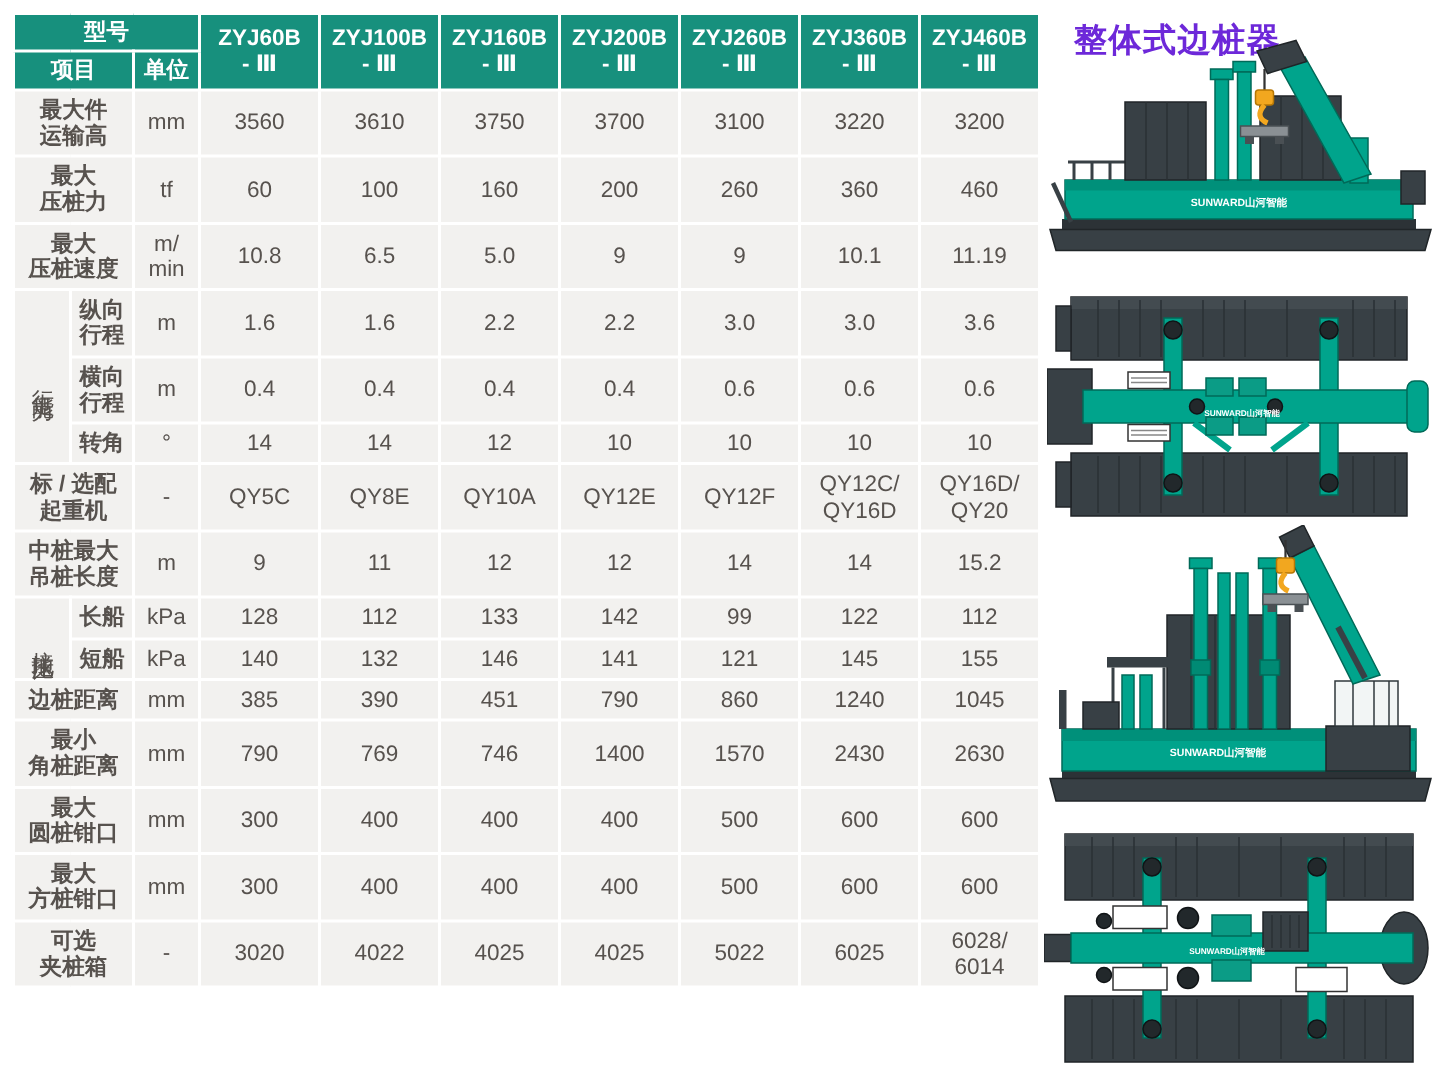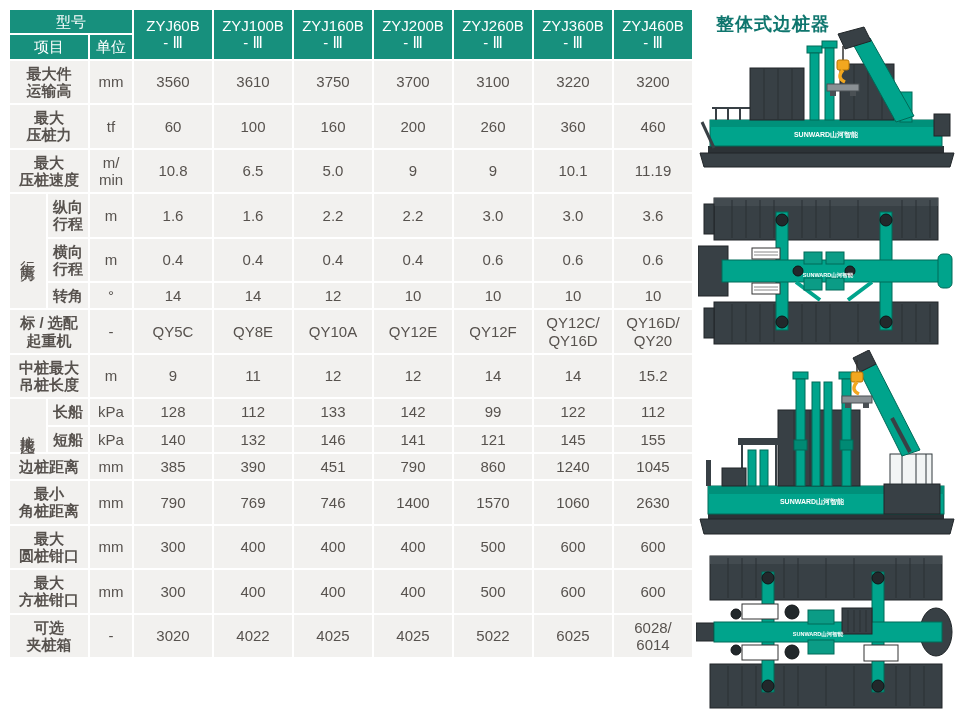--- a/index.html
+++ b/index.html
@@ -5,29 +5,29 @@
   html,body{margin:0;padding:0;background:#ffffff;}
   #stage{position:relative;width:960px;height:715px;background:#ffffff;overflow:hidden;
          font-family:"Liberation Sans","DejaVu Sans",sans-serif;}
 
   
   #table-wrap{position:absolute;left:8px;top:8px;width:684px;}
   table.spec{border-collapse:collapse;table-layout:fixed;width:684px;}
   table.spec th, table.spec td{
       border:2px solid #ffffff;text-align:center;vertical-align:middle;
       white-space:pre-line;line-height:1.15;padding:4px 1px;}
-  table.spec thead th{background:#17907d;color:#ffffff;font-weight:normal;font-size:15px;padding:3px 0;}
+  table.spec thead th{background:#17907d;color:#ffffff;font-weight:bold;font-size:15px;padding:3px 0;}
   table.spec tbody td{background:#f2f1ef;color:#57524e;font-size:15px;}
   td.group-cell{width:38px;}
   .vtext{writing-mode:vertical-rl;text-orientation:upright;letter-spacing:2px;line-height:1;display:inline-block;}
   td.row-label{padding-left:2px;padding-right:2px;font-weight:bold;}
 
   
   #panel{position:absolute;left:694px;top:0;width:266px;height:715px;}
-  .panel-label{position:absolute;font-size:18px;font-weight:600;color:#0f766e;letter-spacing:1px;}
+  .panel-label{position:absolute;font-size:22px;font-weight:600;color:#6d28d9;letter-spacing:1px;}
   #label-integral{left:22px;top:12px;}
   #label-hanging{left:44px;top:352px;}
   .illu{position:absolute;}
   #illu-side-1{left:0px;top:26px;width:266px;height:168px;}
   #illu-top-1{left:4px;top:196px;width:256px;height:150px;}
   #illu-side-2{left:0px;top:350px;width:266px;height:200px;}
   #illu-top-2{left:2px;top:552px;width:260px;height:160px;}
   .brand-text{font-family:"Liberation Sans",sans-serif;font-weight:bold;fill:#ffffff;}
 </style>
 </head>
@@ -208,21 +208,21 @@
           </tr>
           <tr>
             <td class="row-label" colspan="2">最小
 角桩距离</td>
             <td class="unit-cell">mm</td>
             <td class="value-cell">790</td>
             <td class="value-cell">769</td>
             <td class="value-cell">746</td>
             <td class="value-cell">1400</td>
             <td class="value-cell">1570</td>
-            <td class="value-cell">1060</td>
+            <td class="value-cell">2430</td>
             <td class="value-cell">2630</td>
           </tr>
           <tr>
             <td class="row-label" colspan="2">最大
 圆桩钳口</td>
             <td class="unit-cell">mm</td>
             <td class="value-cell">300</td>
             <td class="value-cell">400</td>
             <td class="value-cell">400</td>
             <td class="value-cell">400</td>

